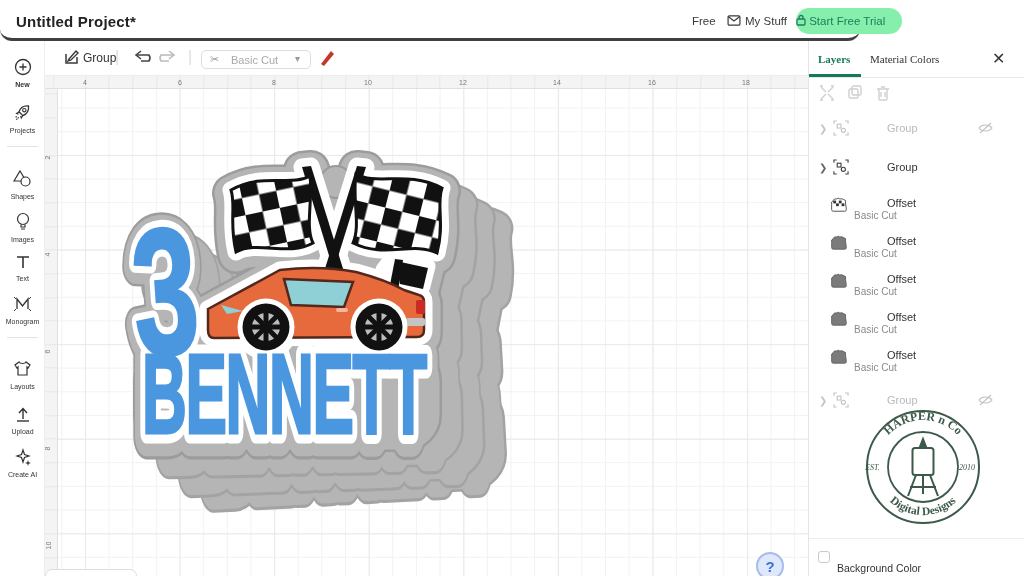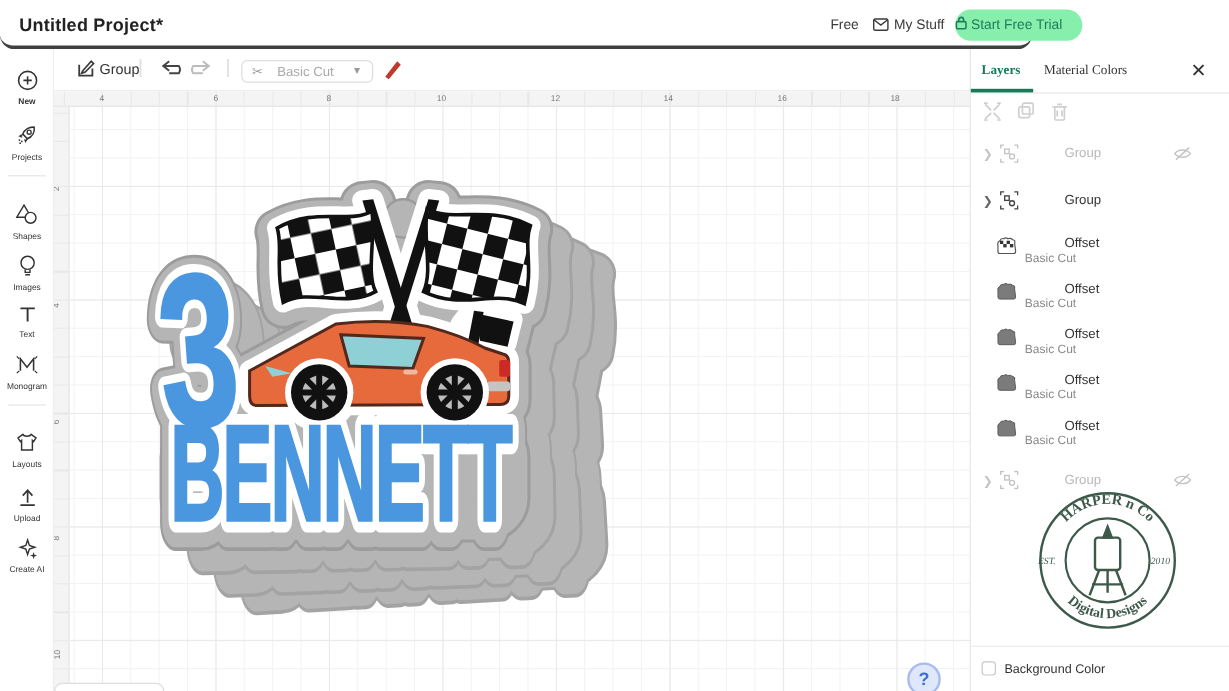--- a/index.html
+++ b/index.html
@@ -34,21 +34,21 @@
   .tabu { position:absolute; left:0px; top:34px; width:50px; height:3px; background:#157a58; }
   .tab2 { position:absolute; left:60px; top:12px; font-size:11px; color:#333; }
   .closex { position:absolute; left:183px; top:8px; font-size:16px; color:#333; }
   .row { position:absolute; left:0; width:216px; }
   .rowtxt { font-size:11px; color:#333;margin-left:33px; }
   .gray { color:#b9b9b9; }
   .sub { font-size:10px; color:#8a8a8a; }
   .chev { font-size:10px; color:#666; }
   .bgcolor { position:absolute; left:0px; top:497px; width:216px; height:38px; border-top:1px solid #ececec; }
   .cb { position:absolute; left:9px; top:12px; width:12px; height:12px; border:1px solid #c9c9c9; border-radius:3px; background:#fff; }
-  .bgl { position:absolute; left:28px; top:13px; font-size:10.5px; color:#333; }
+  .bgl { position:absolute; left:28px; top:23px; font-size:10.5px; color:#333; }
   .help { position:absolute; left:756px; top:552px; width:28px; height:28px; border-radius:50%; background:#dfe8fa; border:2px solid #a7bcec; color:#3a6fd8; font-size:15px; font-weight:bold; text-align:center; line-height:25px; z-index:22; }
   .zoompill { position:absolute; left:45px; top:569px; width:92px; height:14px; background:#fff; border:1px solid #ddd; border-radius:8px; z-index:22; font-size:9px; color:#555; text-align:center; }
 </style>
 </head>
 <body>
 
 <div class="canvas">
   <div class="rulertop">
     <span class="rnum" style="left:38px;top:3px;">4</span>
     <span class="rnum" style="left:133px;top:3px;">6</span>

